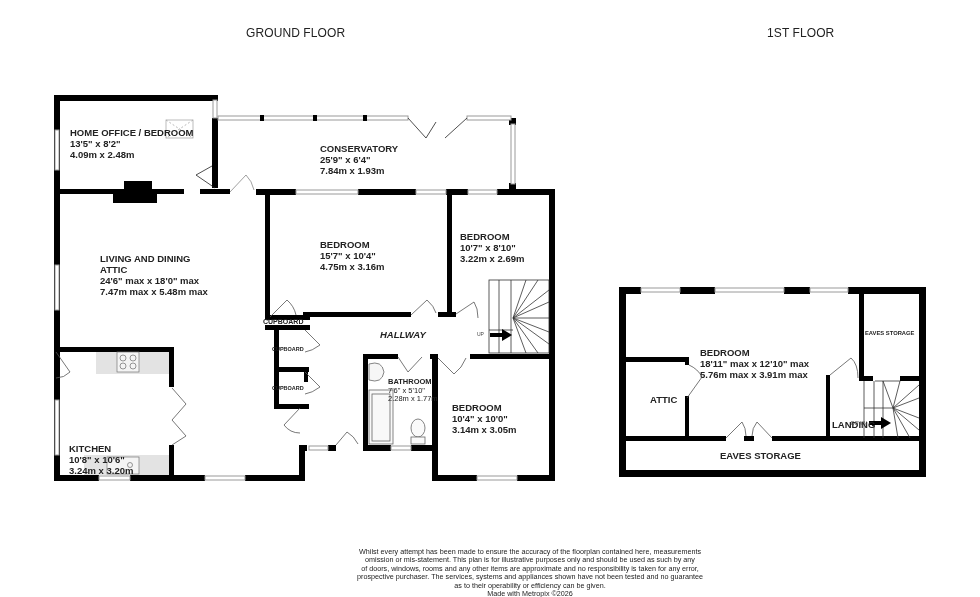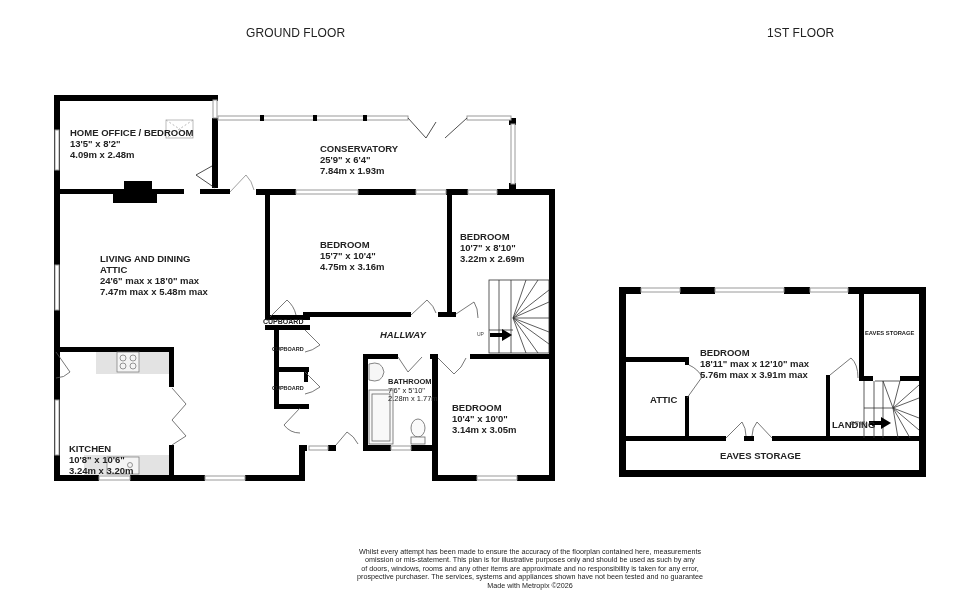--- a/index.html
+++ b/index.html
@@ -277,14 +277,15 @@
 <div class="lbl" style="left:720px; top:451px; width:100px;">
   <span class="name">EAVES STORAGE</span>
 </div>
 <div class="micro" style="left:851px; top:420px;">DOWN</div>
 
 <div class="disclaimer">
   <span>Whilst every attempt has been made to ensure the accuracy of the floorplan contained here, measurements</span>
   <span>omission or mis-statement. This plan is for illustrative purposes only and should be used as such by any</span>
   <span>of doors, windows, rooms and any other items are approximate and no responsibility is taken for any error,</span>
   <span>prospective purchaser. The services, systems and appliances shown have not been tested and no guarantee</span>
+  <span>as to their operability or efficiency can be given.</span>
   <span>Made with Metropix ©2026</span>
 </div>
 
 </body></html>

